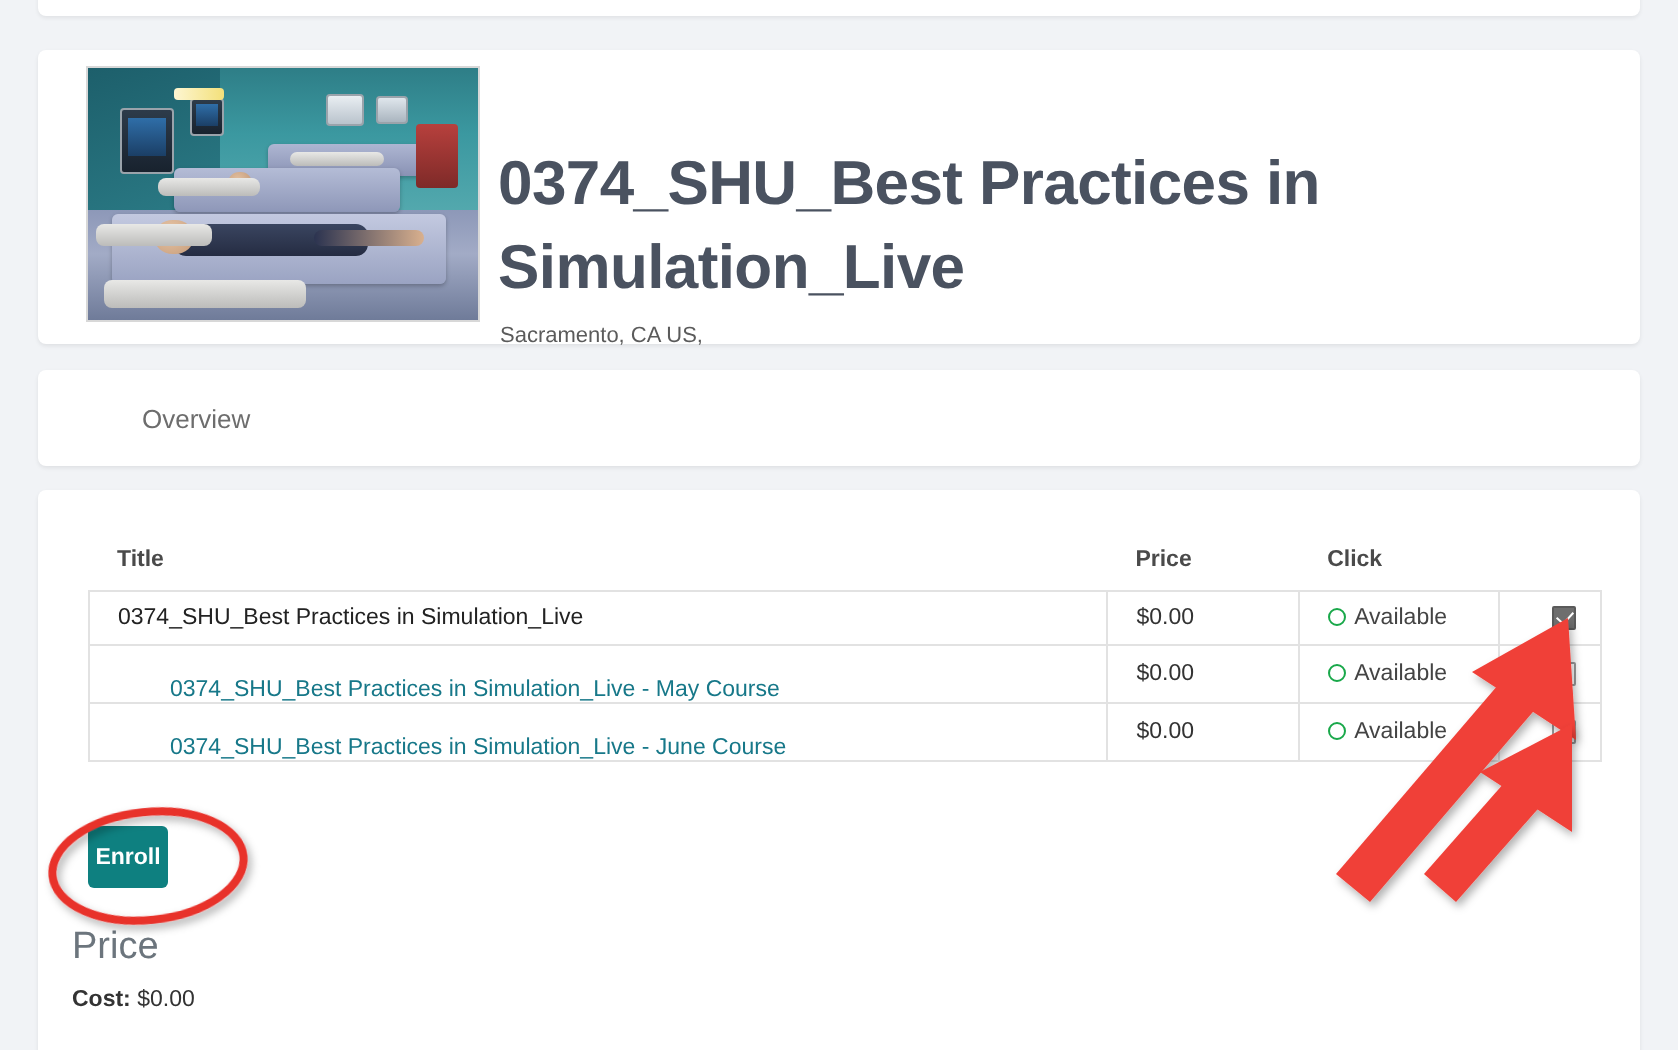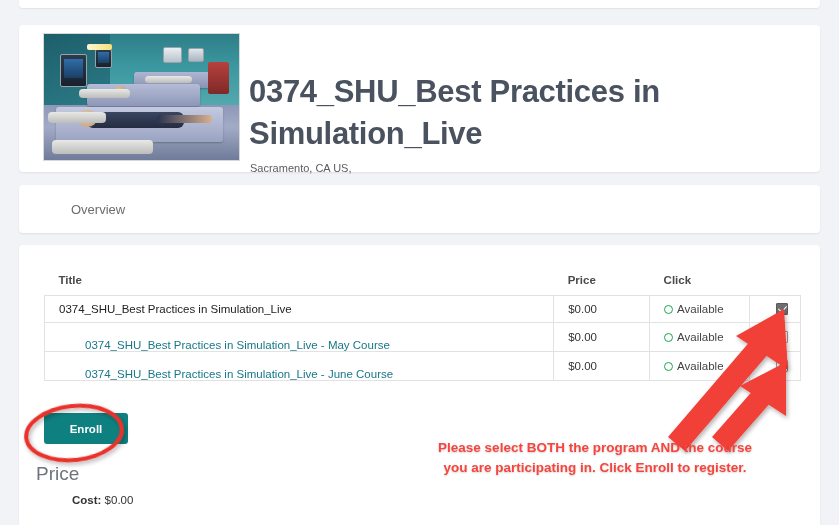--- a/index.html
+++ b/index.html
@@ -272,21 +272,21 @@
     border: solid #ffffff;
     border-width: 0 1.6px 1.6px 0;
     transform: rotate(42deg);
   }
 
   
   .enroll-btn {
     position: absolute;
     left: 25px;
     top: 168px;
-    width: 84px;
+    width: 40px;
     height: 31px;
     background: #0e8080;
     color: #ffffff;
     font-size: 11.5px;
     font-weight: 700;
     border: none;
     border-radius: 3px;
     cursor: pointer;
     font-family: "Liberation Sans", sans-serif;
   }
@@ -300,21 +300,21 @@
     color: #6c757d;
     font-weight: 400;
   }
   .price-cost {
     position: absolute;
     left: 17px;
     top: 249px;
     font-size: 11.5px;
     color: #333333;
   }
-  .price-cost b { font-weight: 700; margin-left: 36px; }
+  .price-cost b { font-weight: 700; }
 
   
   .annot-layer {
     position: absolute;
     inset: 0;
     pointer-events: none;
   }
   .annot-text {
     position: absolute;
     left: 400px;
@@ -448,17 +448,13 @@
       <path d="M 668 437 L 752 339 L 769 353 L 685 451 Z" fill="#f04038"></path>
       <path d="M 784 309 L 788 370 L 736 336 Z" fill="#f04038"></path>
     </g>
 
     <g filter="url(#softshadow)">
       <path d="M 712 437 L 756 387 L 772 401 L 728 451 Z" fill="#f04038"></path>
       <path d="M 786 362 L 786 416 L 740 386 Z" fill="#f04038"></path>
     </g>
   </svg>
 
-  <div class="annot-text">
-    <div>Please select BOTH the program AND the course</div>
-    <div>you are participating in.  Click Enroll to register.</div>
-  </div>
 </div>
 
 </body></html>

